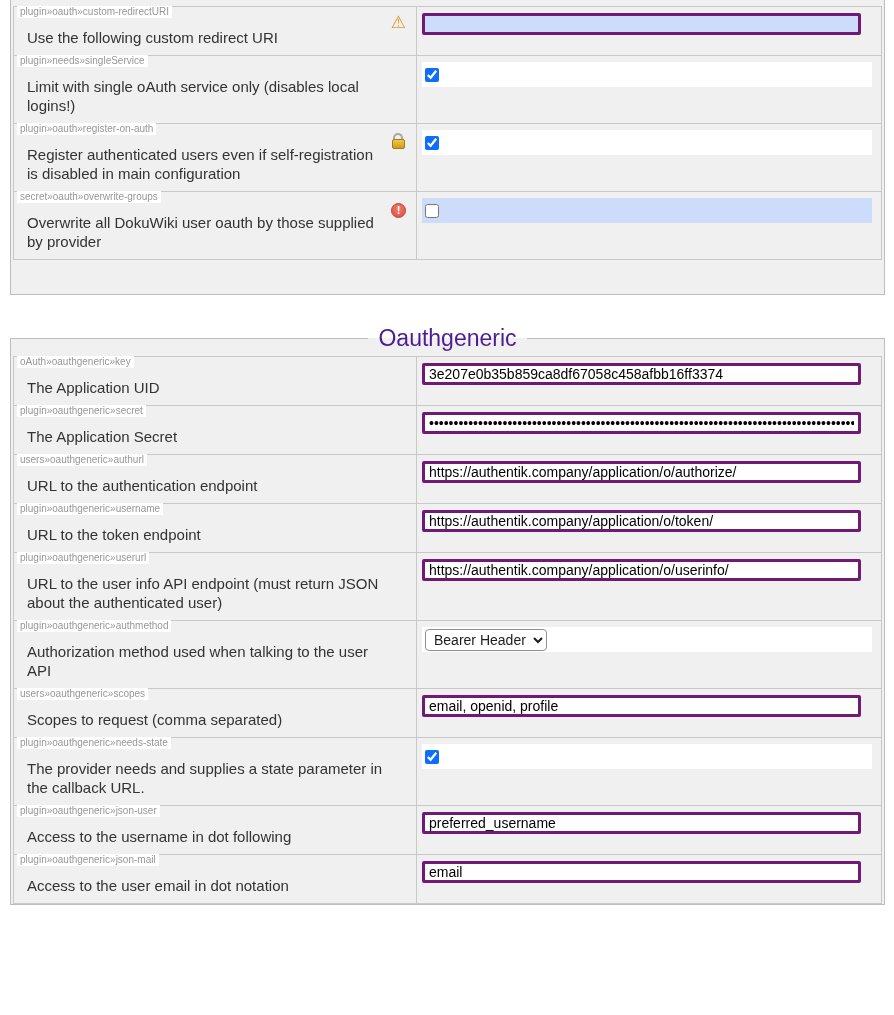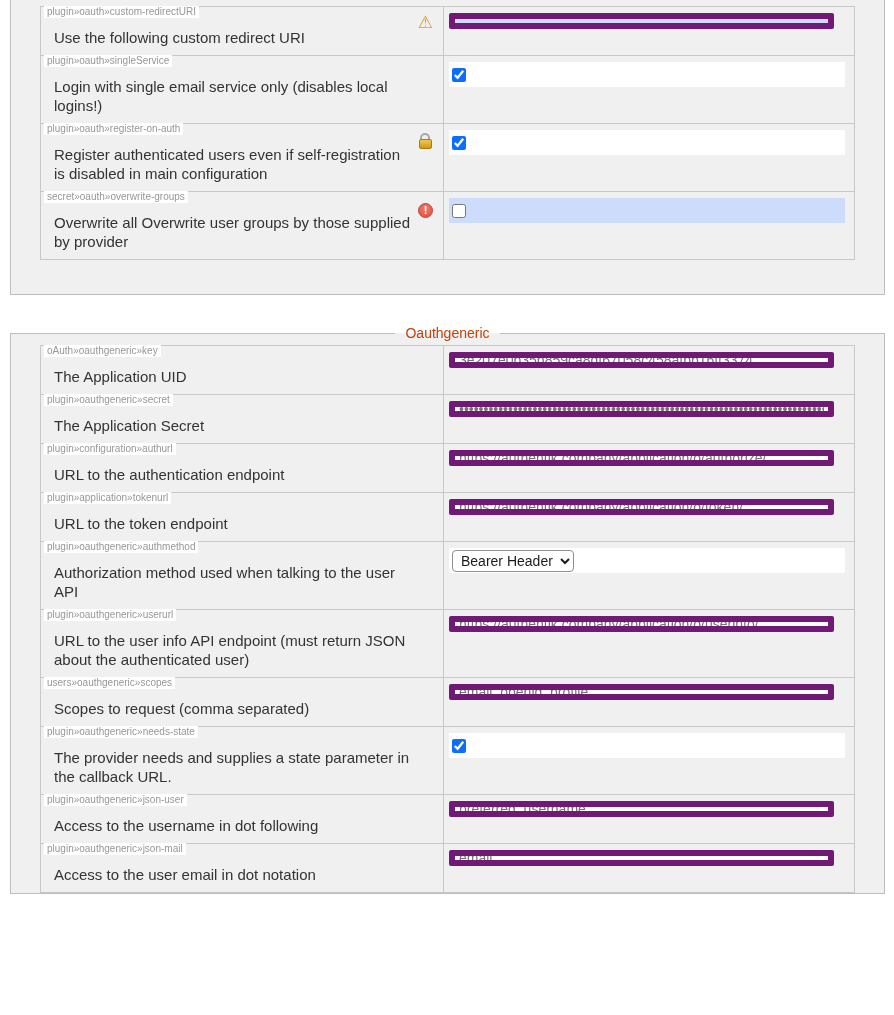--- a/index.html
+++ b/index.html
@@ -6,30 +6,30 @@
   body {
     width:894px; height:1015px;
     font-family:"Liberation Sans", sans-serif;
     color:#333;
     overflow:hidden;
   }
   .config-section {
     margin:0 9px 0 10px;
     background:#f0f0f0;
     border:1px solid #bdbdbd;
-    padding:0 29px;
+    padding:0 2px;
     box-sizing:border-box;
   }
   .config-section.cropped-top { border-top:none; padding-top:6px; }
   .config-section.with-legend { margin-top:30px; padding-top:4px; }
   legend.section-legend {
     margin:0 auto;
     padding:0 10px;
-    font-size:14px;
-    color:#c2410c;
+    font-size:23px;
+    color:#4c1d95;
     background:transparent;
   }
   table.settings-table {
     width:100%;
     border-collapse:collapse;
     border:1px solid #c8c8c8;
     table-layout:fixed;
   }
   table.settings-table tr { border-top:1px solid #c8c8c8; }
   td.label-cell {
@@ -76,29 +76,29 @@
   }
   .error-icon {
     top:11px; width:15px; height:15px; border-radius:50%;
     background:radial-gradient(circle at 50% 35%, #ef7d6e, #dd4c3e);
     border:1px solid #c74437; box-sizing:border-box;
     color:#fff; font-weight:bold; font-size:11px; line-height:13px; text-align:center;
   }
   input.text-input {
     display:block;
     width:calc(100% - 20px);
-    height:16px;
+    height:22px;
     box-sizing:border-box;
-    border:6px solid #701a75;
+    border:3px solid #701a75;
     border-radius:2px;
     background:#fff;
     padding:0 4px;
     font-family:"Liberation Sans", sans-serif;
     font-size:14px;
-    color:#737373;
+    color:#000000;
   }
   .default-bg { background:#ccdcfa !important; }
   .control-strip {
     width:calc(100% - 9px);
     height:25px;
     box-sizing:border-box;
     background:#fff;
     display:flex;
     align-items:center;
   }
@@ -130,22 +130,22 @@
         <span class="key-chip">plugin»oauth»custom-redirectURI</span>
         <div class="label-text">Use the following custom redirect URI</div>
         <span class="icon-slot warning-icon">⚠</span>
       </td>
       <td class="value-cell">
         <input type="text" class="text-input default-bg" style="">
       </td>
     </tr>
     <tr>
       <td class="label-cell">
-        <span class="key-chip">plugin»oauth»singleService</span>
-        <div class="label-text">Login with single email service only (disables local logins!)</div>
+        <span class="key-chip">plugin»needs»singleService</span>
+        <div class="label-text">Limit with single oAuth service only (disables local logins!)</div>
       </td>
       <td class="value-cell">
         <div class="control-strip">
           <input type="checkbox" checked="" style="">
         </div>
       </td>
     </tr>
     <tr>
       <td class="label-cell">
         <span class="key-chip">plugin»oauth»register-on-auth</span>
@@ -157,21 +157,21 @@
       </td>
       <td class="value-cell">
         <div class="control-strip">
           <input type="checkbox" checked="" style="">
         </div>
       </td>
     </tr>
     <tr>
       <td class="label-cell">
         <span class="key-chip">secret»oauth»overwrite-groups</span>
-        <div class="label-text">Overwrite all Overwrite user groups by those supplied by provider</div>
+        <div class="label-text">Overwrite all DokuWiki user oauth by those supplied by provider</div>
         <span class="icon-slot error-icon">!</span>
       </td>
       <td class="value-cell">
         <div class="control-strip default-bg">
           <input type="checkbox" style="">
         </div>
       </td>
     </tr>
     </tbody>
   </table>
@@ -195,60 +195,60 @@
       <td class="label-cell">
         <span class="key-chip">plugin»oauthgeneric»secret</span>
         <div class="label-text">The Application Secret</div>
       </td>
       <td class="value-cell">
         <input type="text" class="text-input" value="••••••••••••••••••••••••••••••••••••••••••••••••••••••••••••••••••••••••••••••••••••••••••••••••" style="">
       </td>
     </tr>
     <tr>
       <td class="label-cell">
-        <span class="key-chip">plugin»configuration»authurl</span>
+        <span class="key-chip">users»oauthgeneric»authurl</span>
         <div class="label-text">URL to the authentication endpoint</div>
       </td>
       <td class="value-cell">
         <input type="text" class="text-input" value="https://authentik.company/application/o/authorize/" style="">
       </td>
     </tr>
     <tr>
       <td class="label-cell">
-        <span class="key-chip">plugin»application»tokenurl</span>
+        <span class="key-chip">plugin»oauthgeneric»username</span>
         <div class="label-text">URL to the token endpoint</div>
       </td>
       <td class="value-cell">
         <input type="text" class="text-input" value="https://authentik.company/application/o/token/" style="">
+      </td>
+    </tr>
+    <tr>
+      <td class="label-cell">
+        <span class="key-chip">plugin»oauthgeneric»userurl</span>
+        <div class="label-text">URL to the user info API endpoint (must return JSON about the authenticated user)</div>
+      </td>
+      <td class="value-cell">
+        <input type="text" class="text-input" value="https://authentik.company/application/o/userinfo/" style="">
       </td>
     </tr>
     <tr>
       <td class="label-cell">
         <span class="key-chip">plugin»oauthgeneric»authmethod</span>
         <div class="label-text">Authorization method used when talking to the user API</div>
       </td>
       <td class="value-cell">
         <div class="control-strip">
           <select class="method-select">
             <option>Bearer Header</option>
           </select>
         </div>
       </td>
     </tr>
     <tr>
       <td class="label-cell">
-        <span class="key-chip">plugin»oauthgeneric»userurl</span>
-        <div class="label-text">URL to the user info API endpoint (must return JSON about the authenticated user)</div>
-      </td>
-      <td class="value-cell">
-        <input type="text" class="text-input" value="https://authentik.company/application/o/userinfo/" style="">
-      </td>
-    </tr>
-    <tr>
-      <td class="label-cell">
         <span class="key-chip">users»oauthgeneric»scopes</span>
         <div class="label-text">Scopes to request (comma separated)</div>
       </td>
       <td class="value-cell">
         <input type="text" class="text-input" value="email, openid, profile" style="">
       </td>
     </tr>
     <tr>
       <td class="label-cell">
         <span class="key-chip">plugin»oauthgeneric»needs-state</span>

